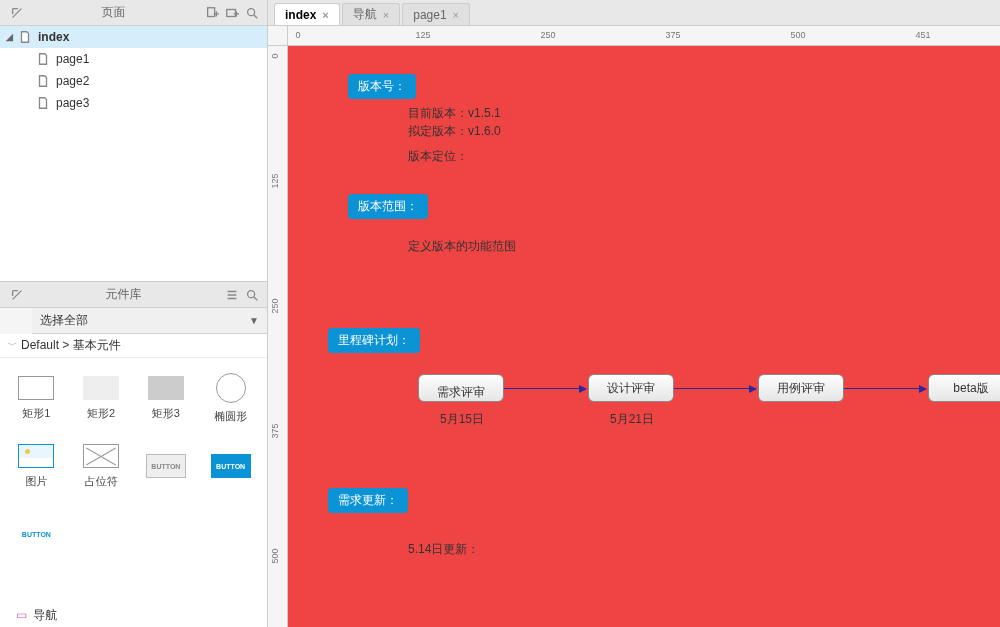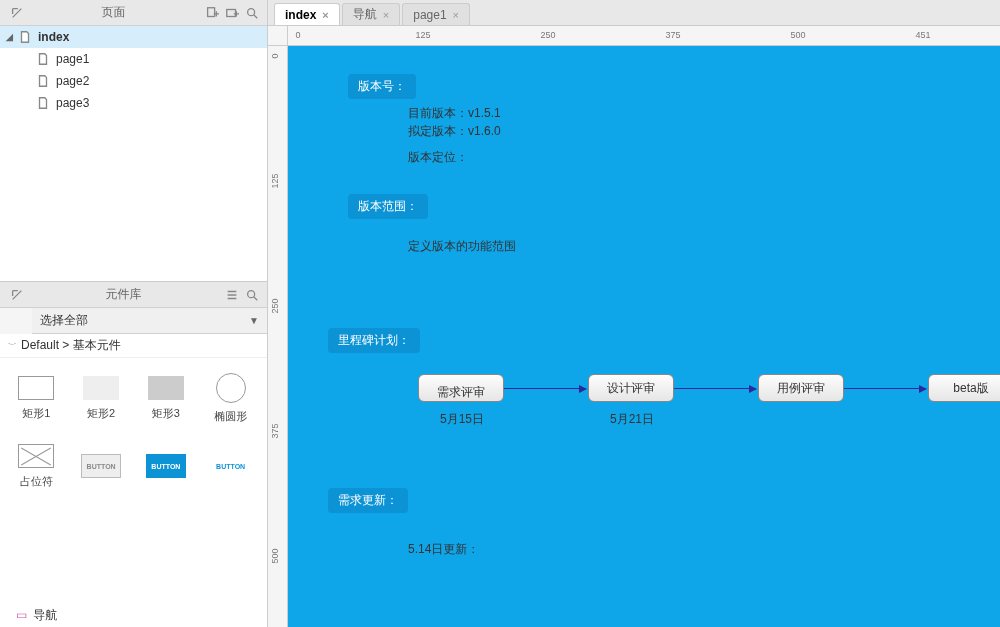--- a/index.html
+++ b/index.html
@@ -58,21 +58,21 @@
 
   .ruler-row { height: 20px; display:flex; }
   .corner { width: 20px; border-right:1px solid #ccc; border-bottom:1px solid #ccc; background:#f5f5f5; }
   .hruler { flex:1; position:relative; border-bottom:1px solid #ccc; background:#f5f5f5; font-size:9px; color:#777; overflow:hidden; }
   .canvas-row { flex:1; display:flex; overflow:hidden; }
   .vruler { width:20px; border-right:1px solid #ccc; background:#f5f5f5; position:relative; font-size:9px; color:#777; }
   .rlabel { position:absolute; }
   .hruler .rlabel { top:4px; transform: translateX(-50%); }
   .vruler .rlabel { left:2px; transform: rotate(-90deg) translateX(-50%); transform-origin: left top; white-space: nowrap; }
 
-  .canvas { flex:1; position:relative; background:#0ea5e9; overflow:hidden; }
+  .canvas { flex:1; position:relative; background:#ef4444; overflow:hidden; }
 
   .badge { background:#0b93d5; color:#fff; font-size:12px; padding:4px 10px; border-radius:4px; display:inline-block; }
   .content-text { font-size:12px; color:#333; line-height:1.6; }
 
   .milestone-node { position:absolute; width:86px; height:28px; border:1px solid #888; border-radius:6px; background:linear-gradient(180deg,#fdfdfd,#e6e6e6); display:flex; align-items:center; justify-content:center; font-size:12px; }
   .arrow-line { position:absolute; height:0; border-top:1px solid #2c289c; }
   .arrow-line::after { content:""; position:absolute; right:-1px; top:-4px; border-left:8px solid #2c289c; border-top:4px solid transparent; border-bottom:4px solid transparent; }
 
   svg.ic-svg { width:14px; height:14px; stroke:#888; fill:none; stroke-width:1.5; }
 </style>
@@ -182,20 +182,24 @@
         <div class="wthumb rect2"></div>
         <div class="lbl">矩形2</div>
       </div>
     <div class="wcell">
         <div class="wthumb rect3"></div>
         <div class="lbl">矩形3</div>
       </div>
     <div class="wcell">
         <div class="wthumb ell"></div>
         <div class="lbl">椭圆形</div>
+      </div>
+    <div class="wcell">
+        <div class="wthumb img"></div>
+        <div class="lbl">图片</div>
       </div>
     <div class="wcell">
         <div class="wthumb ph"></div>
         <div class="lbl">占位符</div>
       </div>
     <div class="wcell">
         <div class="wthumb btn1">BUTTON</div>
       </div>
     <div class="wcell">
         <div class="wthumb btn2">BUTTON</div>
@@ -250,21 +254,21 @@
       <span class="rlabel" style="top:385px">375</span>
       <span class="rlabel" style="top:510px">500</span>
 
     </div>
 
     <div class="canvas">
 
       <div class="badge" style="position:absolute; left:60px; top:28px;">版本号：</div>
       <div class="content-text" style="position:absolute; left:120px; top:58px;">目前版本：v1.5.1</div>
       <div class="content-text" style="position:absolute; left:120px; top:76px;">拟定版本：v1.6.0</div>
-      <div class="content-text" style="position:absolute; left:120px; top:102px;">版本定位：</div>
+      <div class="content-text" style="position:absolute; left:120px; top:102px;font-family:Liberation Mono, monospace;">版本定位：</div>
 
       <div class="badge" style="position:absolute; left:60px; top:148px;">版本范围：</div>
       <div class="content-text" style="position:absolute; left:120px; top:184px;margin-top:7px;">定义版本的功能范围</div>
 
       <div class="badge" style="position:absolute; left:40px; top:282px;">里程碑计划：</div>
 
       <div class="milestone-node" style="left:130px; top:328px;align-items:flex-end;">
           <span>需求评审</span>
         </div>
       <div class="milestone-node" style="left:300px; top:328px;">

